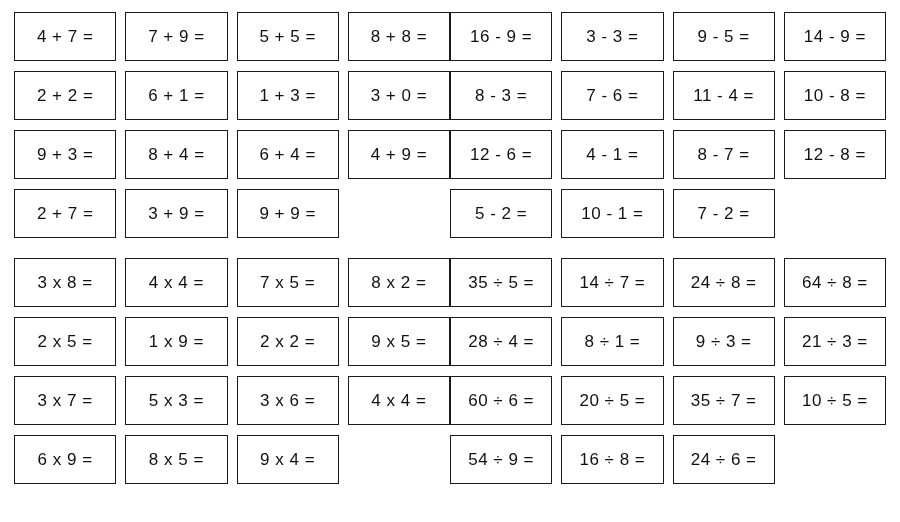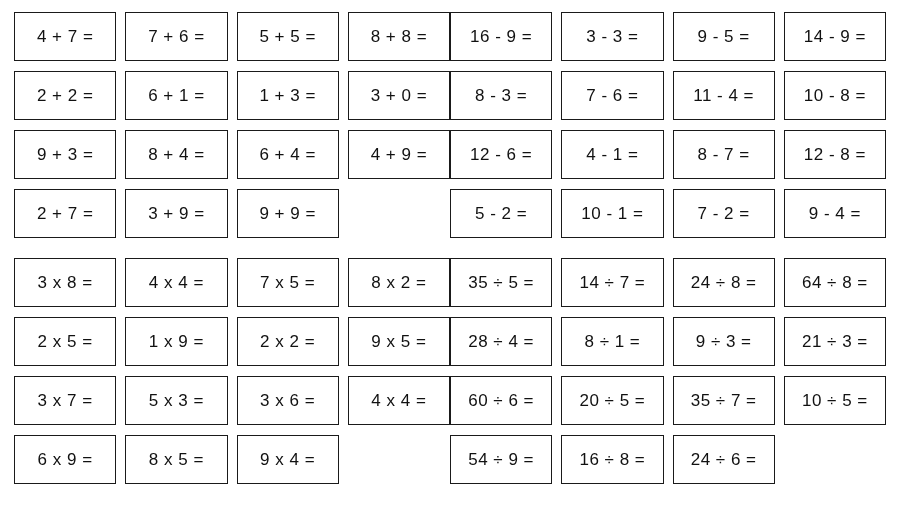--- a/index.html
+++ b/index.html
@@ -55,21 +55,21 @@
 </head>
 <body>
 
 <div class="sheet">
 
   <div class="block-row">
 
     <div class="block">
       <div class="grid">
         <div class="cell">4 + 7 =</div>
-        <div class="cell">7 + 6 =</div>
+        <div class="cell">7 + 9 =</div>
         <div class="cell">5 + 5 =</div>
         <div class="cell">8 + 8 =</div>
         <div class="cell">2 + 2 =</div>
         <div class="cell">6 + 1 =</div>
         <div class="cell">1 + 3 =</div>
         <div class="cell">3 + 0 =</div>
         <div class="cell">9 + 3 =</div>
         <div class="cell">8 + 4 =</div>
         <div class="cell">6 + 4 =</div>
         <div class="cell">4 + 9 =</div>
@@ -89,21 +89,20 @@
         <div class="cell">7 - 6 =</div>
         <div class="cell">11 - 4 =</div>
         <div class="cell">10 - 8 =</div>
         <div class="cell">12 - 6 =</div>
         <div class="cell">4 - 1 =</div>
         <div class="cell">8 - 7 =</div>
         <div class="cell">12 - 8 =</div>
         <div class="cell">5 - 2 =</div>
         <div class="cell">10 - 1 =</div>
         <div class="cell">7 - 2 =</div>
-        <div class="cell">9 - 4 =</div>
       </div>
     </div>
 
   </div>
 
   <div class="block-row">
 
     <div class="block">
       <div class="grid">
         <div class="cell">3 x 8 =</div>

